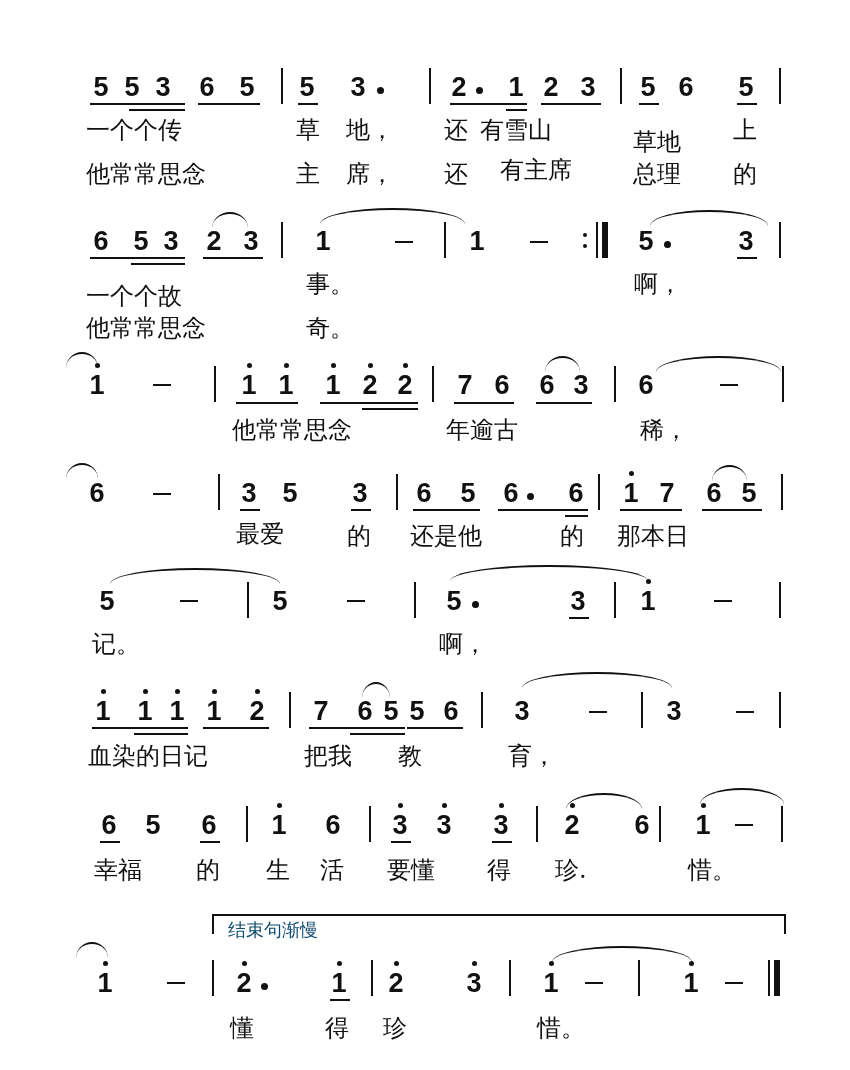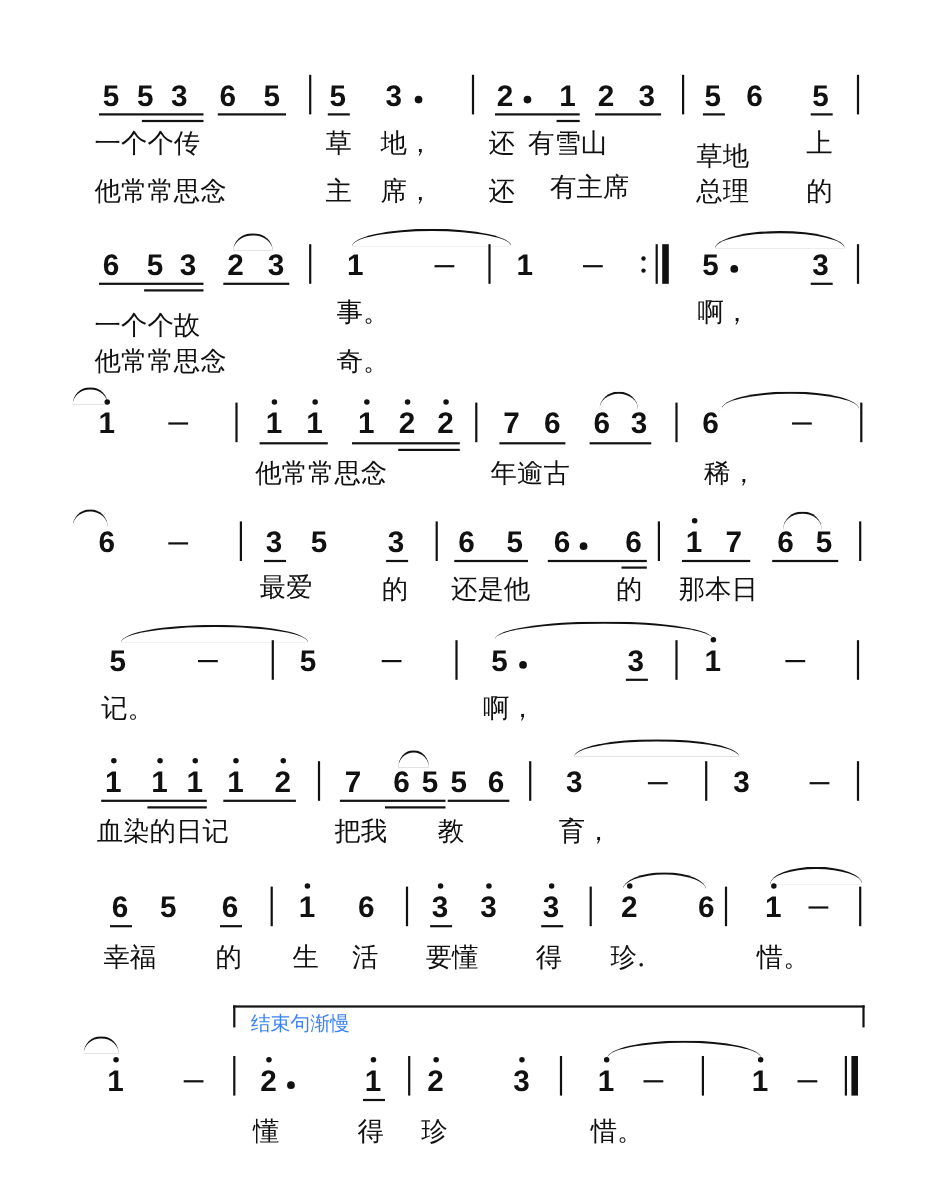--- a/index.html
+++ b/index.html
@@ -10,21 +10,21 @@
        font-size:27px; line-height:30px; width:22px; text-align:center; color:#111; }
   .n .hd { position:absolute; left:9px; top:-7px; width:5px; height:5px; border-radius:50%; background:#111; }
   .dot { position:absolute; width:7px; height:7px; border-radius:50%; background:#111; }
   .dash { position:absolute; height:2px; width:18px; background:#111; }
   .bar { position:absolute; width:2px; height:36px; background:#111; }
   .bar.thick { width:6px; }
   .rep { position:absolute; width:4px; height:4px; border-radius:50%; background:#111; }
   .ul { position:absolute; height:2px; background:#111; }
   .slur { position:absolute; border-top:2px solid #111; border-radius:50% 50% 0 0 / 100% 100% 0 0; height:14px; }
   .ly { position:absolute; font-family:"DejaVu Serif", serif; font-size:24px; line-height:28px; color:#111; letter-spacing:0; white-space:pre; }
-  .note-text { position:absolute; font-family:"DejaVu Sans", sans-serif; font-size:18px; color:#3b82f6; white-space:nowrap; }
+  .note-text { position:absolute; font-family:"DejaVu Sans", sans-serif; font-size:18px; color:#0c4a6e; white-space:nowrap; }
   .bracket { position:absolute; border-top:2px solid #111; border-left:2px solid #111; border-right:2px solid #111; height:18px; }
 </style>
 </head>
 <body>
 
 <div class="score">
 
   <div>
 
     <span class="n" style="left:90px;top:72px">5</span>

